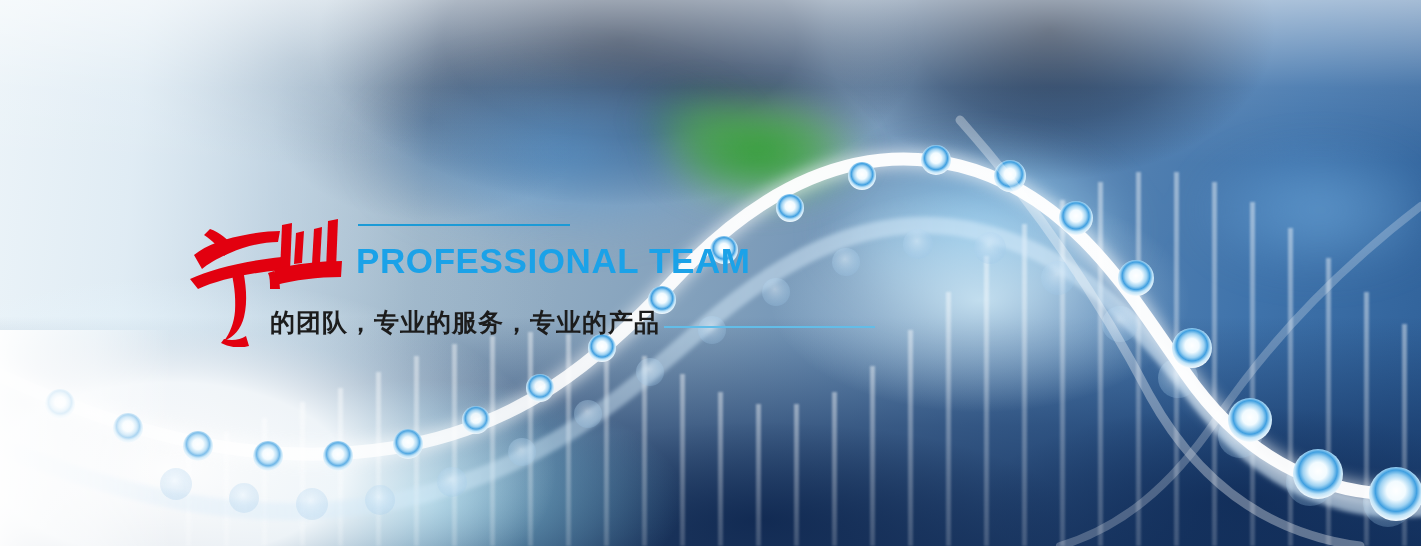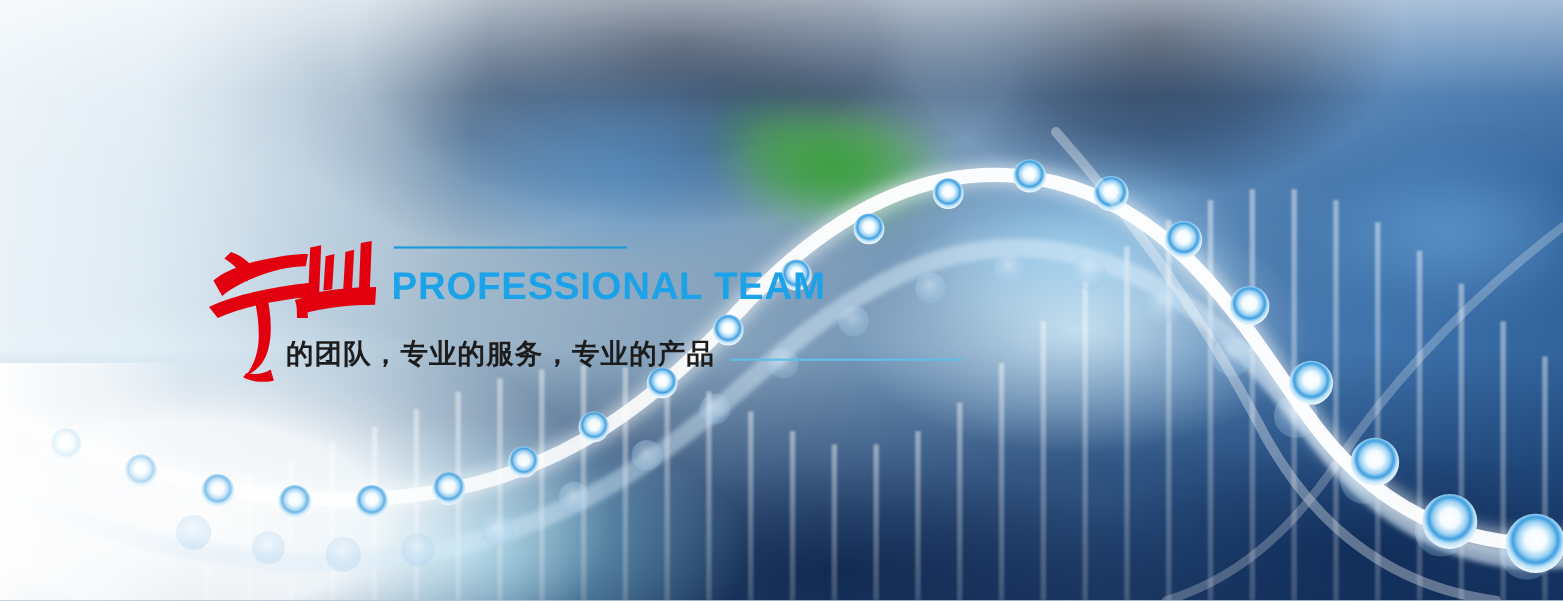--- a/index.html
+++ b/index.html
@@ -93,21 +93,21 @@
   }
   .subtitle{
     position:absolute;left:473px;top:285px;
     font-size:15px;font-weight:normal;
     letter-spacing:.35px;
     color:#37a9e8;
     line-height:1;
     white-space:nowrap;
   }
   .cn-tagline{
-    position:absolute;left:260px;top:307px;
+    position:absolute;left:270px;top:307px;
     font-size:25px;font-weight:bold;
     letter-spacing:1px;
     color:#1c1c1c;
     line-height:1.2;
     white-space:nowrap;
   }
 </style>
 </head>
 <body>
 

